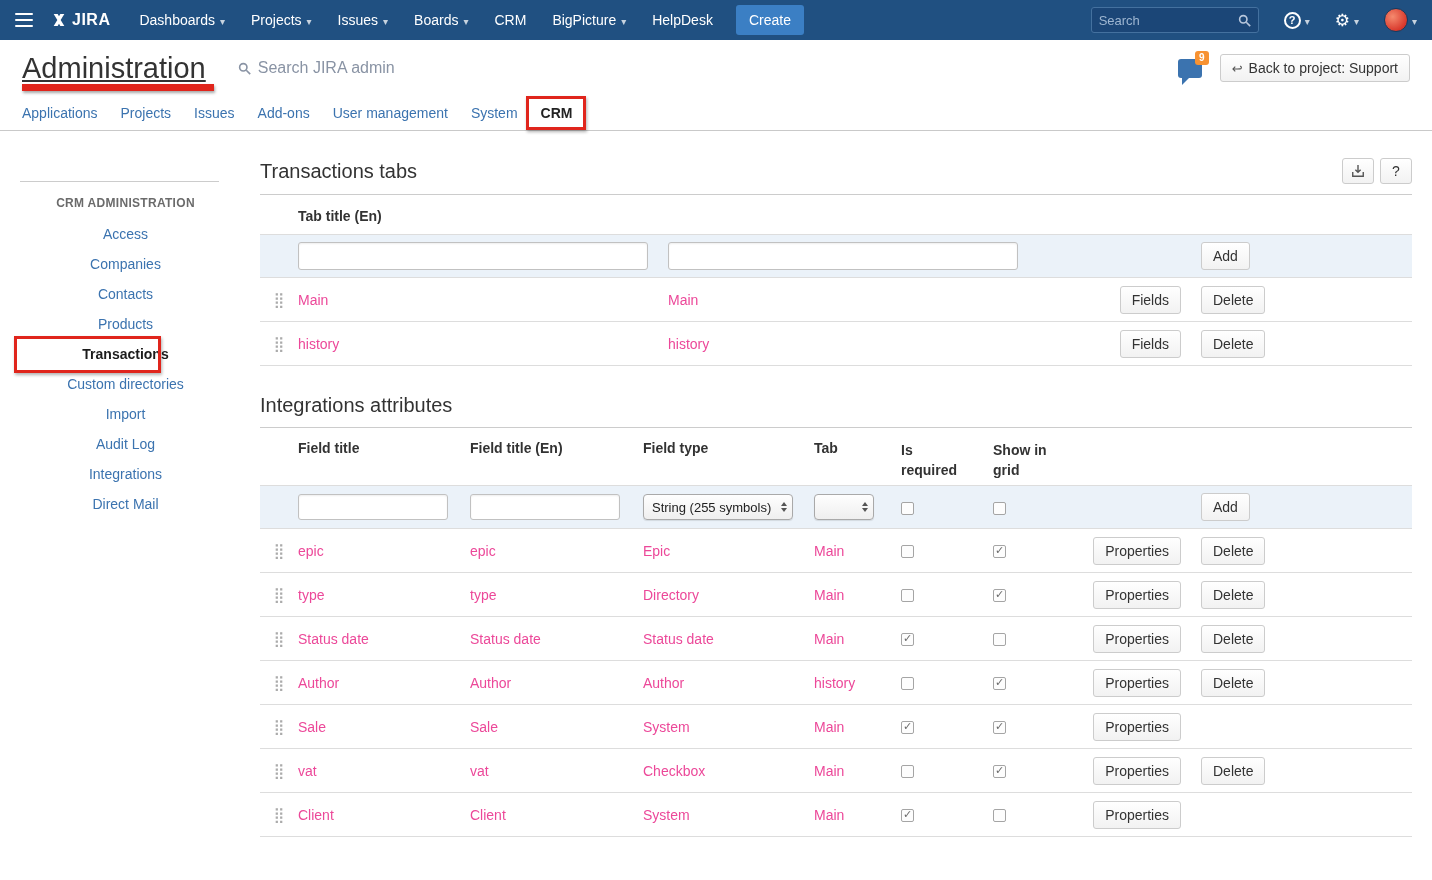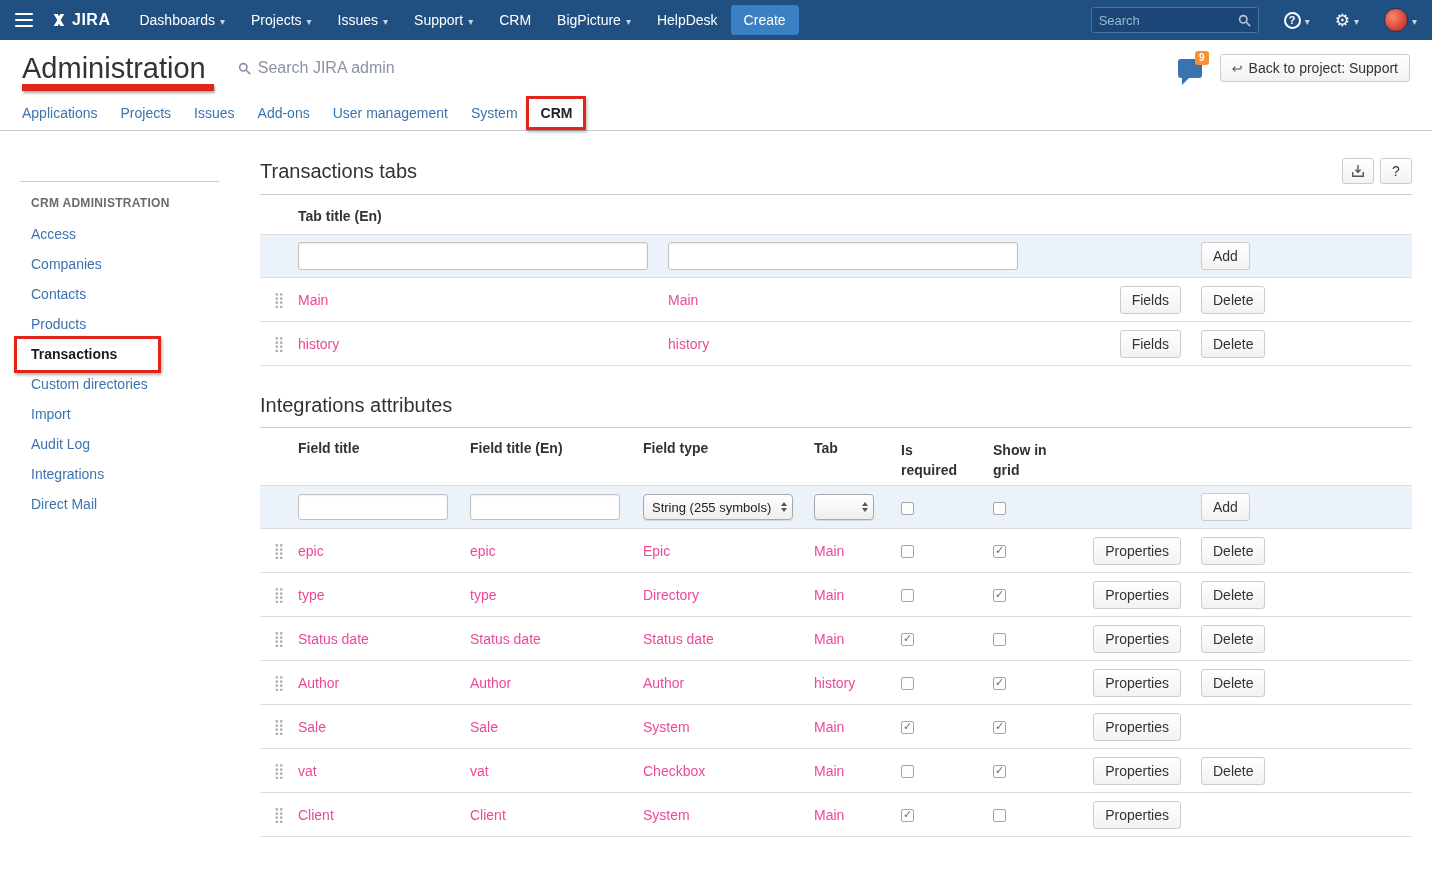--- a/index.html
+++ b/index.html
@@ -8,54 +8,54 @@
   button { font-family:inherit; }
 
   
   .topbar { height:40px; background:#205081; display:flex; align-items:center; padding:0 15px; color:#fff; }
   .hamburger { width:18px; height:14px; display:flex; flex-direction:column; justify-content:space-between; cursor:pointer; margin-right:14px; }
   .hamburger i { height:2px; background:#fff; border-radius:1px; }
   .logo { display:flex; align-items:center; gap:5px; font-weight:bold; font-size:16px; margin:0 16px 0 4px; cursor:pointer; letter-spacing:.5px; }
   .topnav { display:flex; align-items:stretch; height:100%; }
   .topnav-item { padding:0 13px; display:flex; align-items:center; gap:5px; cursor:pointer; white-space:nowrap; }
   .tb-caret::after { content:"▾"; font-size:10px; color:rgba(255,255,255,.75); }
-  .create-btn { background:#3b7fc4; color:#fff; border:none; border-radius:3px; font-size:14px; padding:7px 13px; cursor:pointer; }
+  .create-btn { background:#3b7fc4; color:#fff; border:none; border-radius:3px; font-size:14px; padding:7px 13px; margin-left:10px; cursor:pointer; }
   .topbar-right { margin-left:auto; display:flex; align-items:center; gap:25px; }
   .top-search { display:flex; align-items:center; background:#1b4677; border:1px solid #44719f; border-radius:3px; height:26px; width:168px; padding:0 7px; }
   .top-search input { flex:1; min-width:0; background:transparent; border:none; outline:none; color:#fff; font-size:13px; font-family:inherit; }
   .top-search input::placeholder { color:#9eb6d1; }
   .icon-group { display:flex; align-items:center; gap:4px; cursor:pointer; }
   .help-circle { width:17px; height:17px; border:2px solid #fff; border-radius:50%; display:flex; align-items:center; justify-content:center; }
   .help-circle::before { content:"?"; font-size:11px; font-weight:bold; }
   .gear-icon::before { content:"⚙"; font-size:17px; line-height:1; }
   .avatar { width:24px; height:24px; border-radius:50%; background:radial-gradient(circle at 35% 35%, #f58a6e, #d8372b 72%); border:1px solid #163a5e; }
 
   
   .admin-header { height:56px; display:flex; align-items:center; padding:0 22px; background:#fff; }
   .admin-title-wrap { position:relative; }
-  .admin-title { font-size:29px; font-weight:400; color:#333; }
+  .admin-title { font-size:29px; font-weight:400; color:#333;text-decoration:underline; }
   .red-underline { position:absolute; left:0; bottom:-6px; width:calc(100% + 8px); height:7px; background:#e0251c; box-shadow:1px 2px 3px rgba(0,0,0,.35); }
   .admin-search { display:flex; align-items:center; gap:7px; margin-left:32px; }
   .admin-search input { border:none; outline:none; font-size:16px; width:210px; color:#333; font-family:inherit; }
   .admin-search input::placeholder { color:#8993a4; }
   .header-right { margin-left:auto; display:flex; align-items:center; gap:18px; }
   .bubble { position:relative; width:24px; height:19px; background:#3b73af; border-radius:3px; cursor:pointer; }
   .bubble::after { content:""; position:absolute; left:4px; bottom:-7px; border-style:solid; border-width:4px 4px; border-color:#3b73af transparent transparent #3b73af; }
   .badge { position:absolute; top:-8px; right:-7px; background:#f79232; color:#fff; font-size:10px; font-weight:bold; padding:1px 4px; border-radius:3px; line-height:1.2; }
   .btn { display:inline-flex; align-items:center; justify-content:center; gap:6px; background:linear-gradient(#ffffff,#f2f2f2); border:1px solid #ccc; border-radius:3px; color:#333; font-size:14px; padding:5px 11px; cursor:pointer; white-space:nowrap; }
   .back-arrow::before { content:"↩"; font-size:13px; color:#555; }
 
   
   .admin-tabs { display:flex; align-items:center; gap:23px; padding:0 22px; height:35px; border-bottom:1px solid #c9c9c9; background:#fff; }
   .admin-tab { color:#3b73af; cursor:pointer; white-space:nowrap; }
   .admin-tab.active { color:#222; font-weight:bold; position:relative; }
 
   
   .page-body { display:flex; height:749px; }
-  .sidebar { width:240px; flex-shrink:0; padding:50px 20px 0 31px; }
+  .sidebar { width:240px; flex-shrink:0; padding:50px 20px 0 31px;text-align:center; }
   .sidebar-rule { border:none; border-top:1px solid #ccc; margin:0 0 14px -11px; width:199px; }
   .sidebar-header { font-size:12px; font-weight:bold; color:#6b6b6b; margin-bottom:17px; letter-spacing:.3px; }
   .sidebar-list { list-style:none; }
   .sidebar-item { margin-bottom:16px; line-height:14px; }
   .sidebar-item a { color:#3b73af; text-decoration:none; cursor:pointer;margin-top:8px; }
   .sidebar-item.active { position:relative; }
   .sidebar-item.active a { color:#1c1c1c; font-weight:bold; }
 
   .content { flex:1; padding:27px 20px 0 20px; overflow:hidden; }
   .section-head { display:flex; align-items:center; }
@@ -118,21 +118,21 @@
       </span>
     <span class="topnav-item">
         <span>Projects</span>
         <span class="tb-caret"></span>
       </span>
     <span class="topnav-item">
         <span>Issues</span>
         <span class="tb-caret"></span>
       </span>
     <span class="topnav-item">
-        <span>Support</span>
+        <span>Boards</span>
         <span class="tb-caret"></span>
       </span>
     <span class="topnav-item">
         <span>CRM</span>
       </span>
     <span class="topnav-item">
         <span>BigPicture</span>
         <span class="tb-caret"></span>
       </span>
     <span class="topnav-item">

